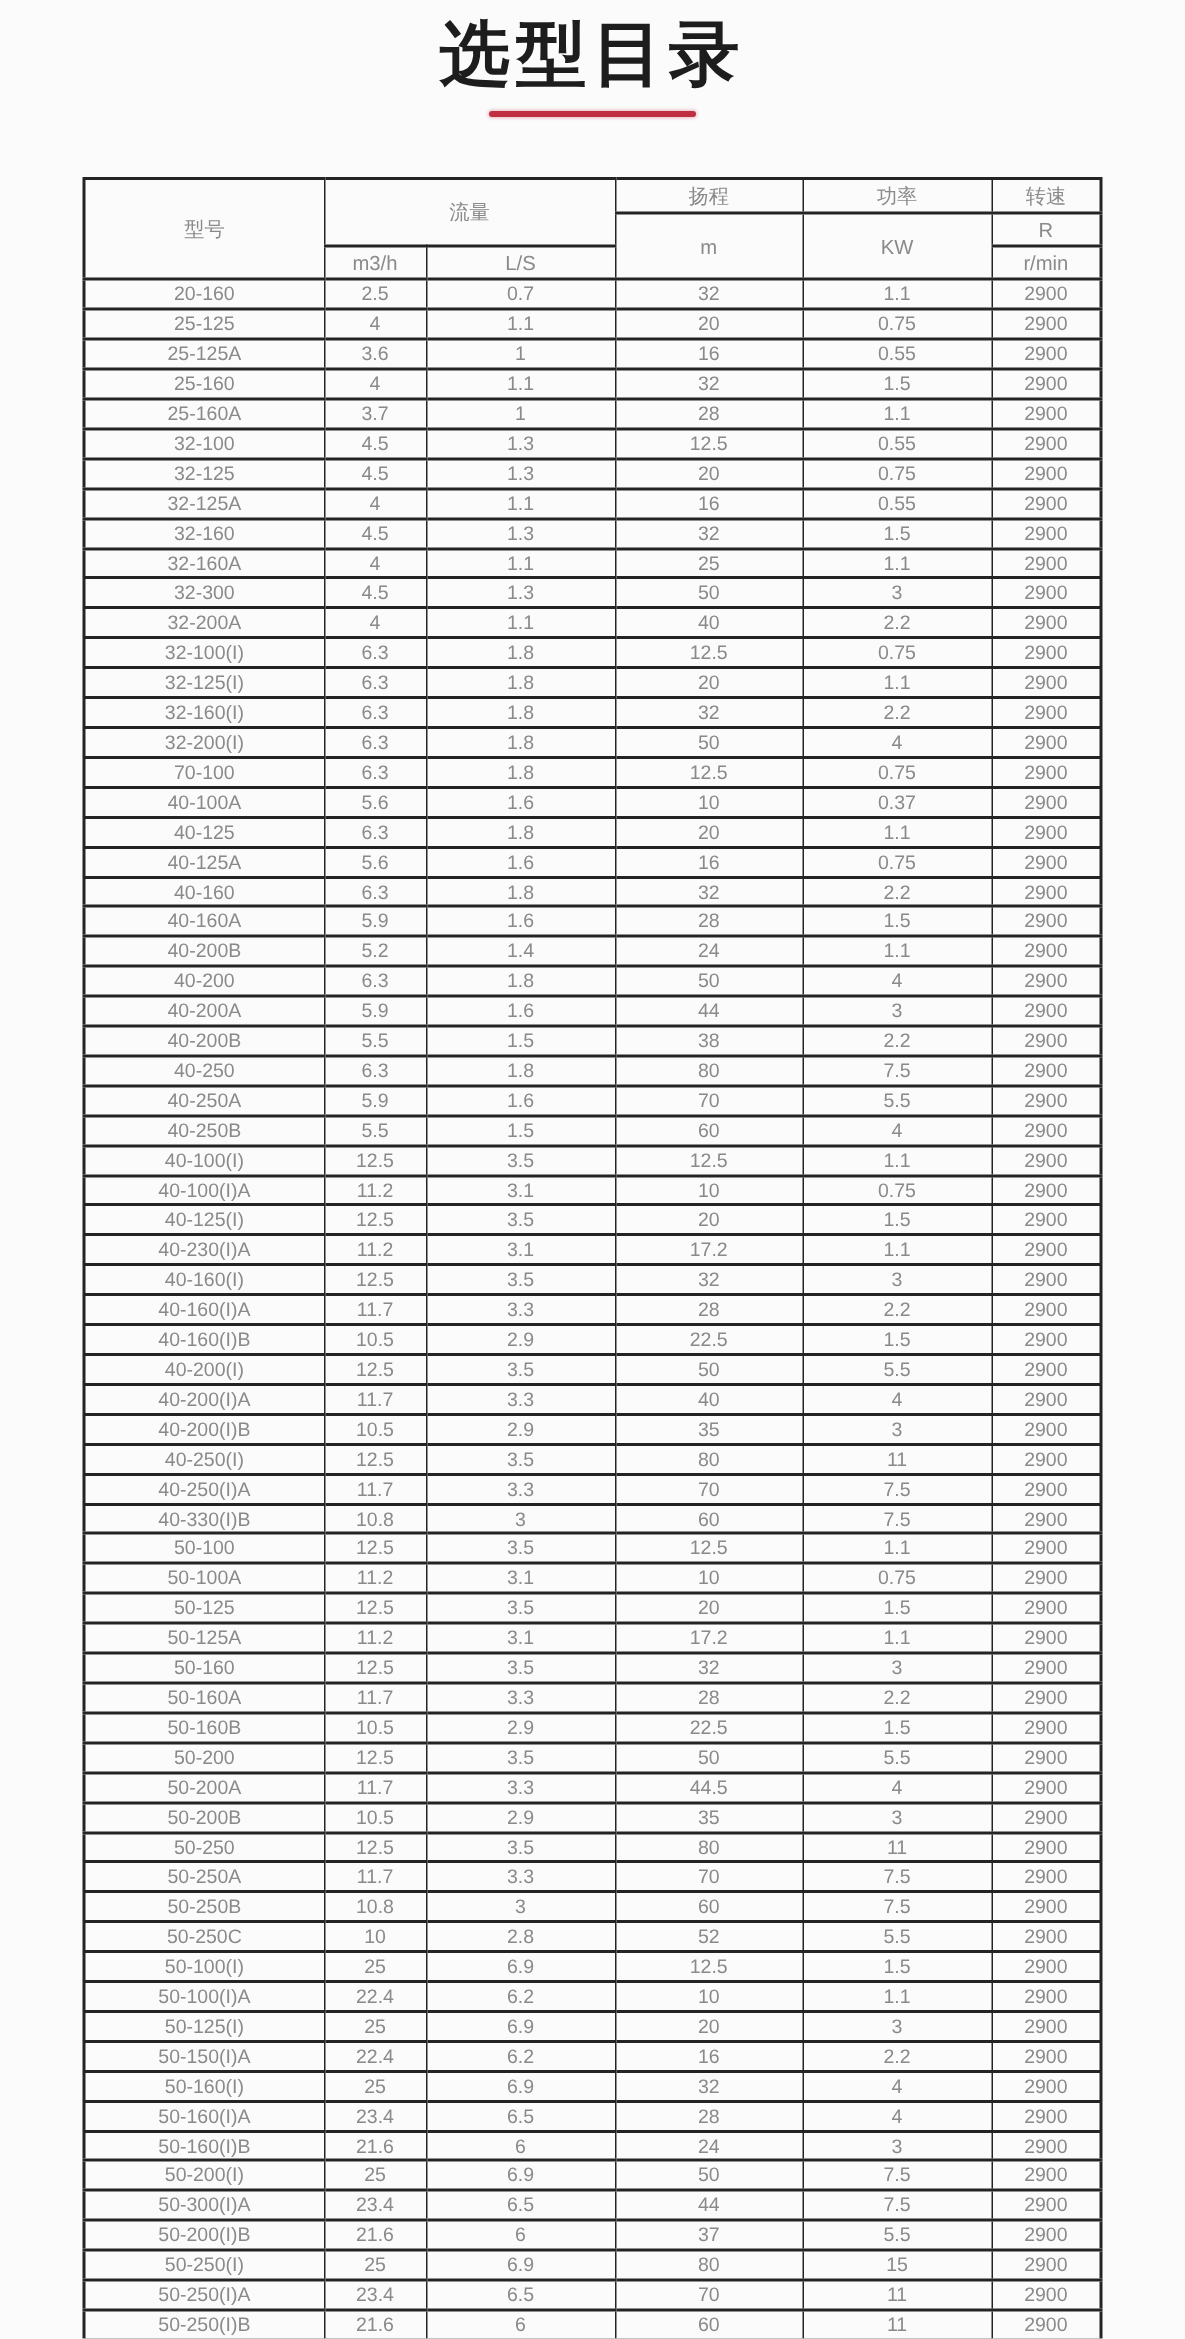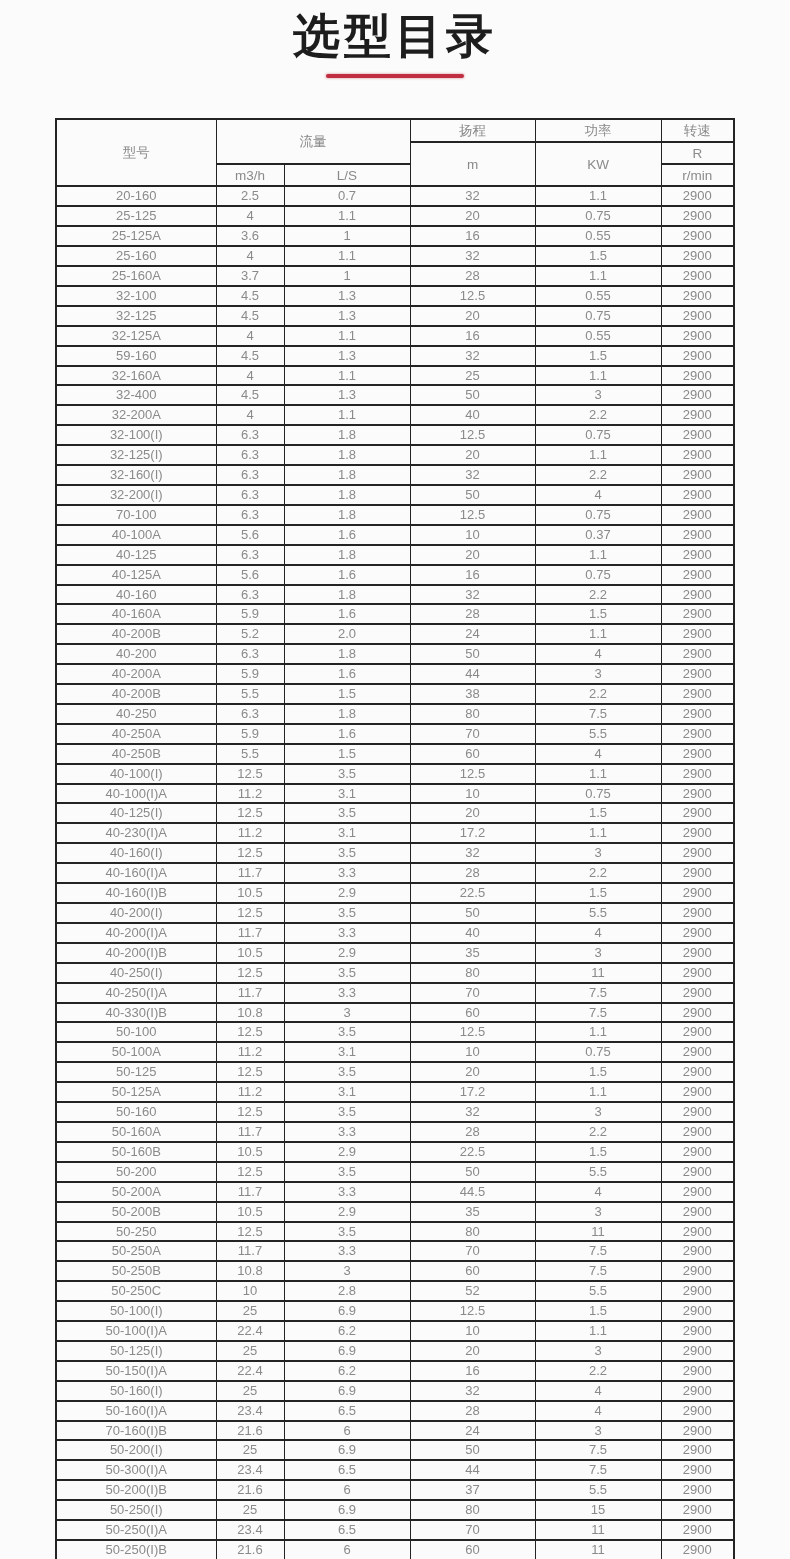--- a/index.html
+++ b/index.html
@@ -162,37 +162,37 @@
       </tr>
       <tr>
         <td>32-125A</td>
         <td>4</td>
         <td>1.1</td>
         <td>16</td>
         <td>0.55</td>
         <td>2900</td>
       </tr>
       <tr>
-        <td>59-160</td>
+        <td>32-160</td>
         <td>4.5</td>
         <td>1.3</td>
         <td>32</td>
         <td>1.5</td>
         <td>2900</td>
       </tr>
       <tr>
         <td>32-160A</td>
         <td>4</td>
         <td>1.1</td>
         <td>25</td>
         <td>1.1</td>
         <td>2900</td>
       </tr>
       <tr>
-        <td>32-400</td>
+        <td>32-300</td>
         <td>4.5</td>
         <td>1.3</td>
         <td>50</td>
         <td>3</td>
         <td>2900</td>
       </tr>
       <tr>
         <td>32-200A</td>
         <td>4</td>
         <td>1.1</td>
@@ -276,21 +276,21 @@
         <td>40-160A</td>
         <td>5.9</td>
         <td>1.6</td>
         <td>28</td>
         <td>1.5</td>
         <td>2900</td>
       </tr>
       <tr>
         <td>40-200B</td>
         <td>5.2</td>
-        <td>2.0</td>
+        <td>1.4</td>
         <td>24</td>
         <td>1.1</td>
         <td>2900</td>
       </tr>
       <tr>
         <td>40-200</td>
         <td>6.3</td>
         <td>1.8</td>
         <td>50</td>
         <td>4</td>
@@ -594,21 +594,21 @@
       </tr>
       <tr>
         <td>50-160(I)A</td>
         <td>23.4</td>
         <td>6.5</td>
         <td>28</td>
         <td>4</td>
         <td>2900</td>
       </tr>
       <tr>
-        <td>70-160(I)B</td>
+        <td>50-160(I)B</td>
         <td>21.6</td>
         <td>6</td>
         <td>24</td>
         <td>3</td>
         <td>2900</td>
       </tr>
       <tr>
         <td>50-200(I)</td>
         <td>25</td>
         <td>6.9</td>

